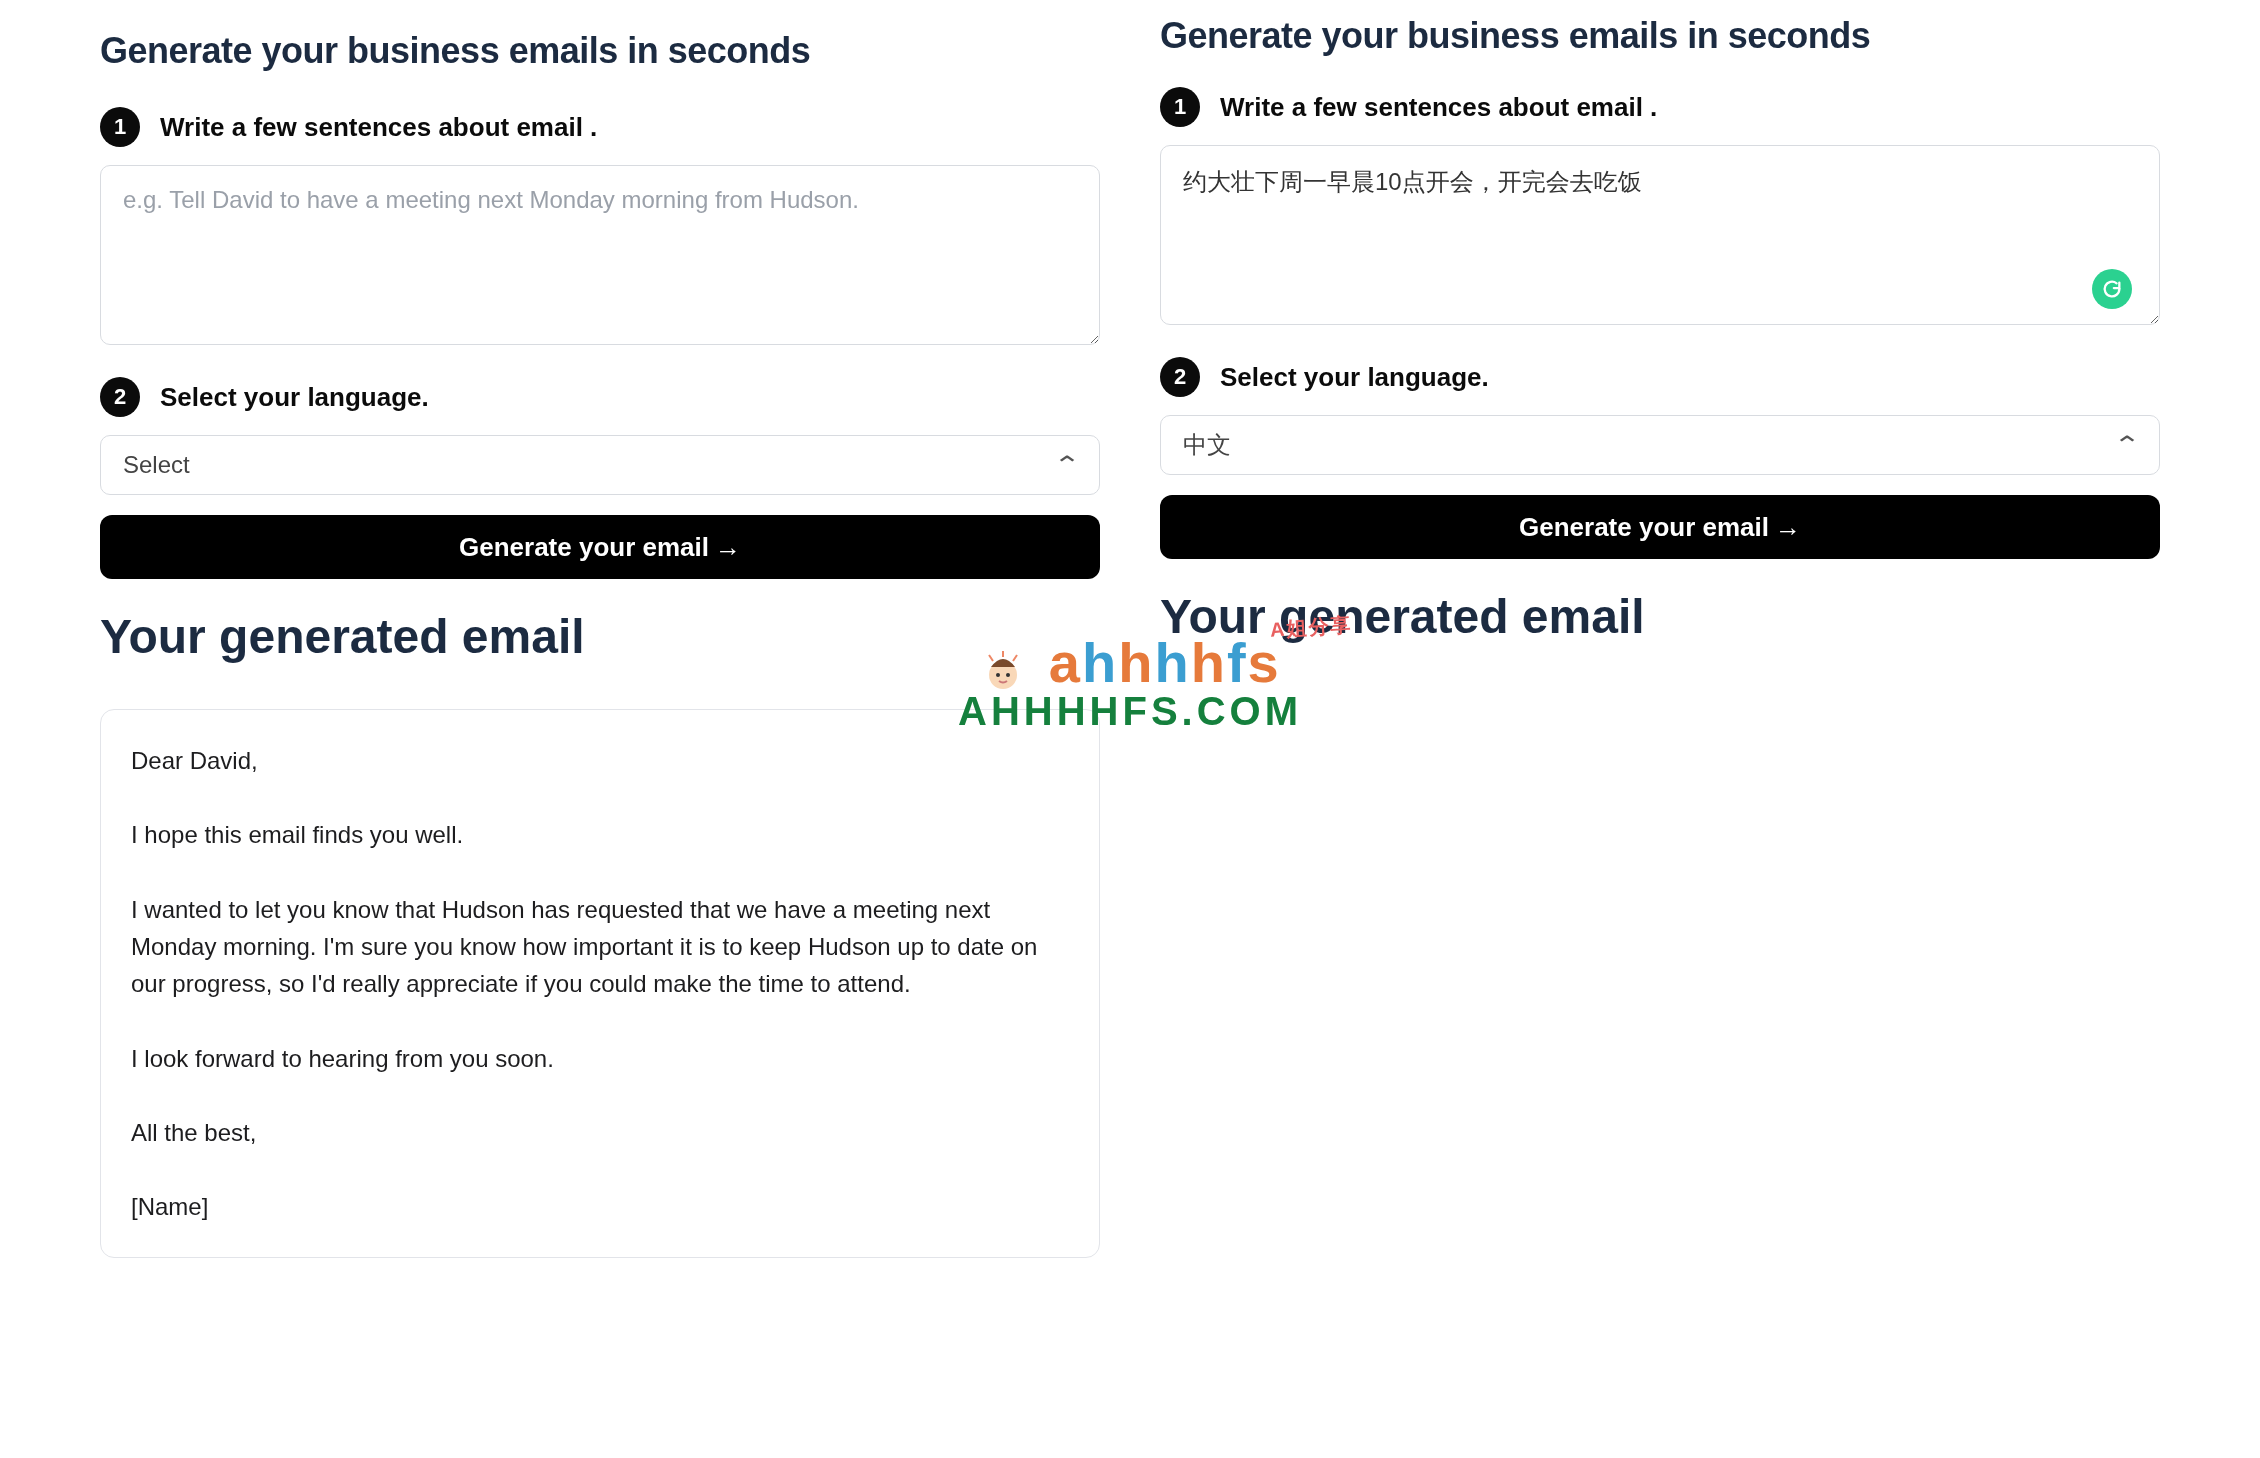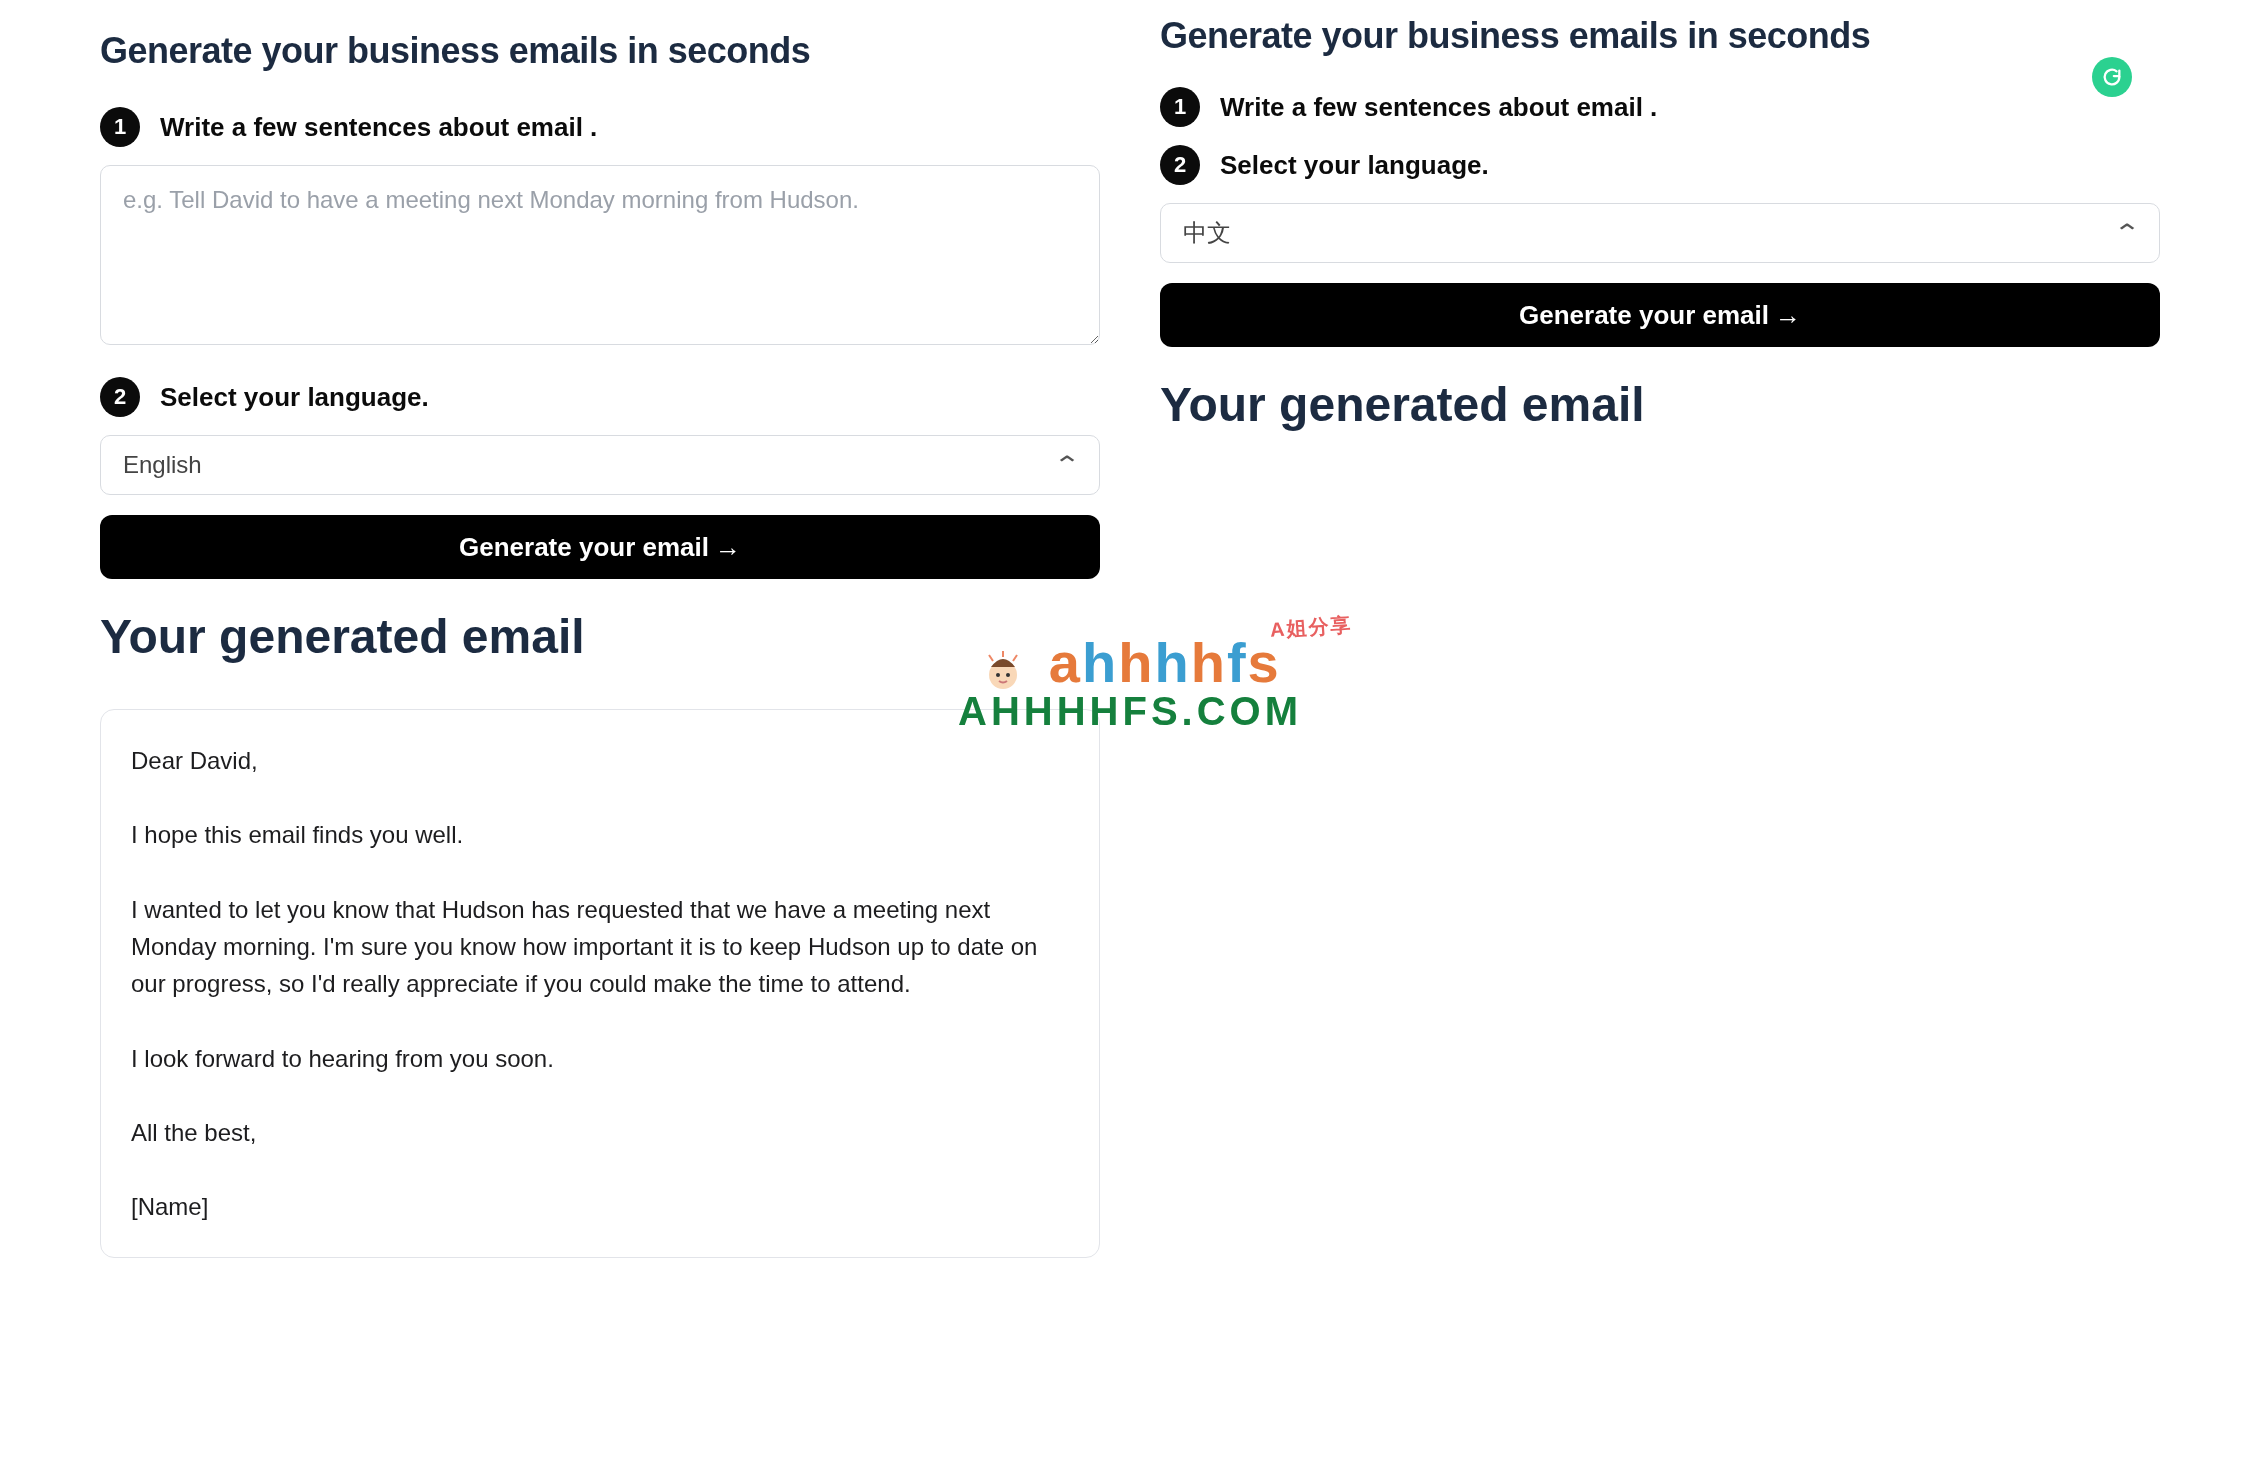--- a/index.html
+++ b/index.html
@@ -195,21 +195,21 @@
   <div class="textarea-wrap">
     <textarea class="input-textarea" placeholder="e.g. Tell David to have a meeting next Monday morning from Hudson." style=""></textarea>
   </div>
 
   <div class="step-row">
     <div class="step-badge">2</div>
     <div class="step-label">Select your language.</div>
   </div>
 
   <div class="select-row">
-    <span>English</span>
+    <span>Select</span>
     <span class="chevron">⌃</span>
   </div>
 
   <button class="generate-btn">
     <span>Generate your email</span>
     <span class="arrow">→</span>
   </button>
 
   <h2 class="result-title">Your generated email</h2>
 
@@ -228,20 +228,21 @@
 
 <div class="panel right">
   <h1 class="title">Generate your business emails in seconds</h1>
 
   <div class="step-row">
     <div class="step-badge">1</div>
     <div class="step-label">Write a few sentences about email .</div>
   </div>
 
   <div class="textarea-wrap">
+    <textarea class="input-textarea" placeholder="" style="">约大壮下周一早晨10点开会，开完会去吃饭</textarea>
     <div class="grammarly-icon">
       <svg viewBox="0 0 24 24" fill="none" stroke="#ffffff" stroke-width="2.5" stroke-linecap="round">
         <path d="M20 12a8 8 0 1 1-3-6.2"></path>
         <polyline points="20 5 20 11 14 11" fill="none"></polyline>
       </svg>
     </div>
   </div>
 
   <div class="step-row">
     <div class="step-badge">2</div>

